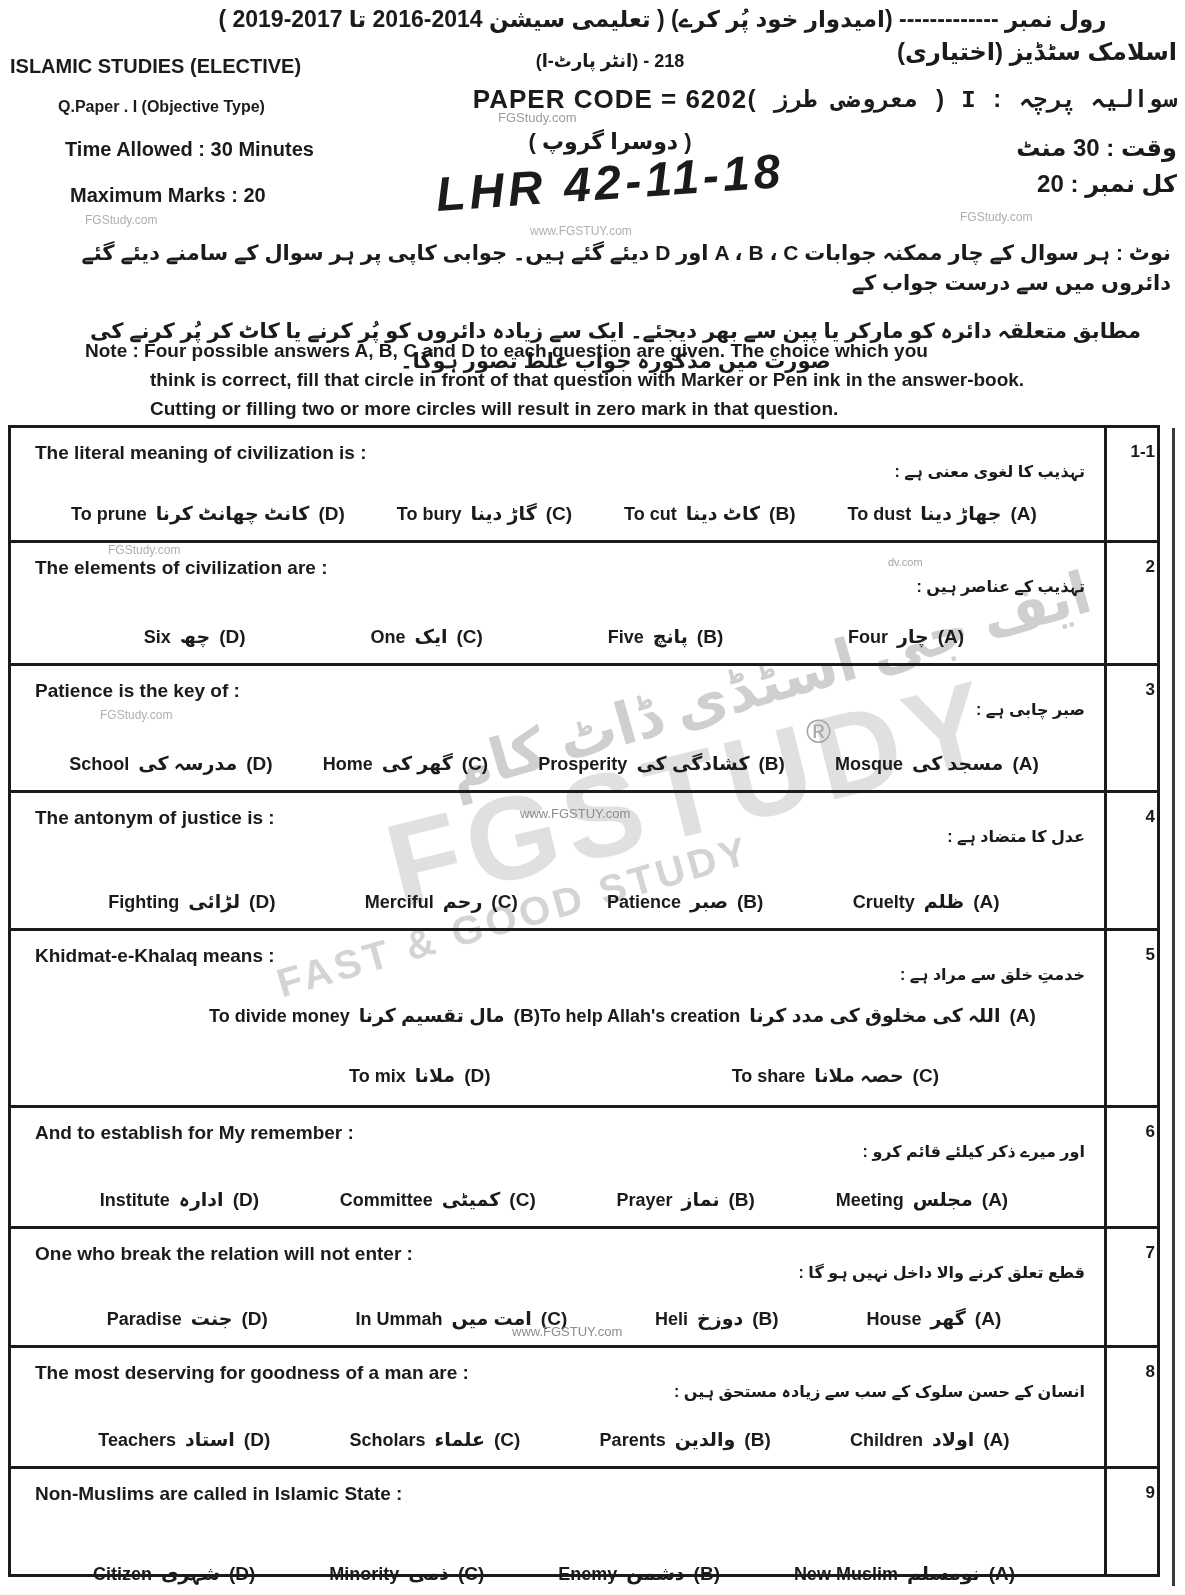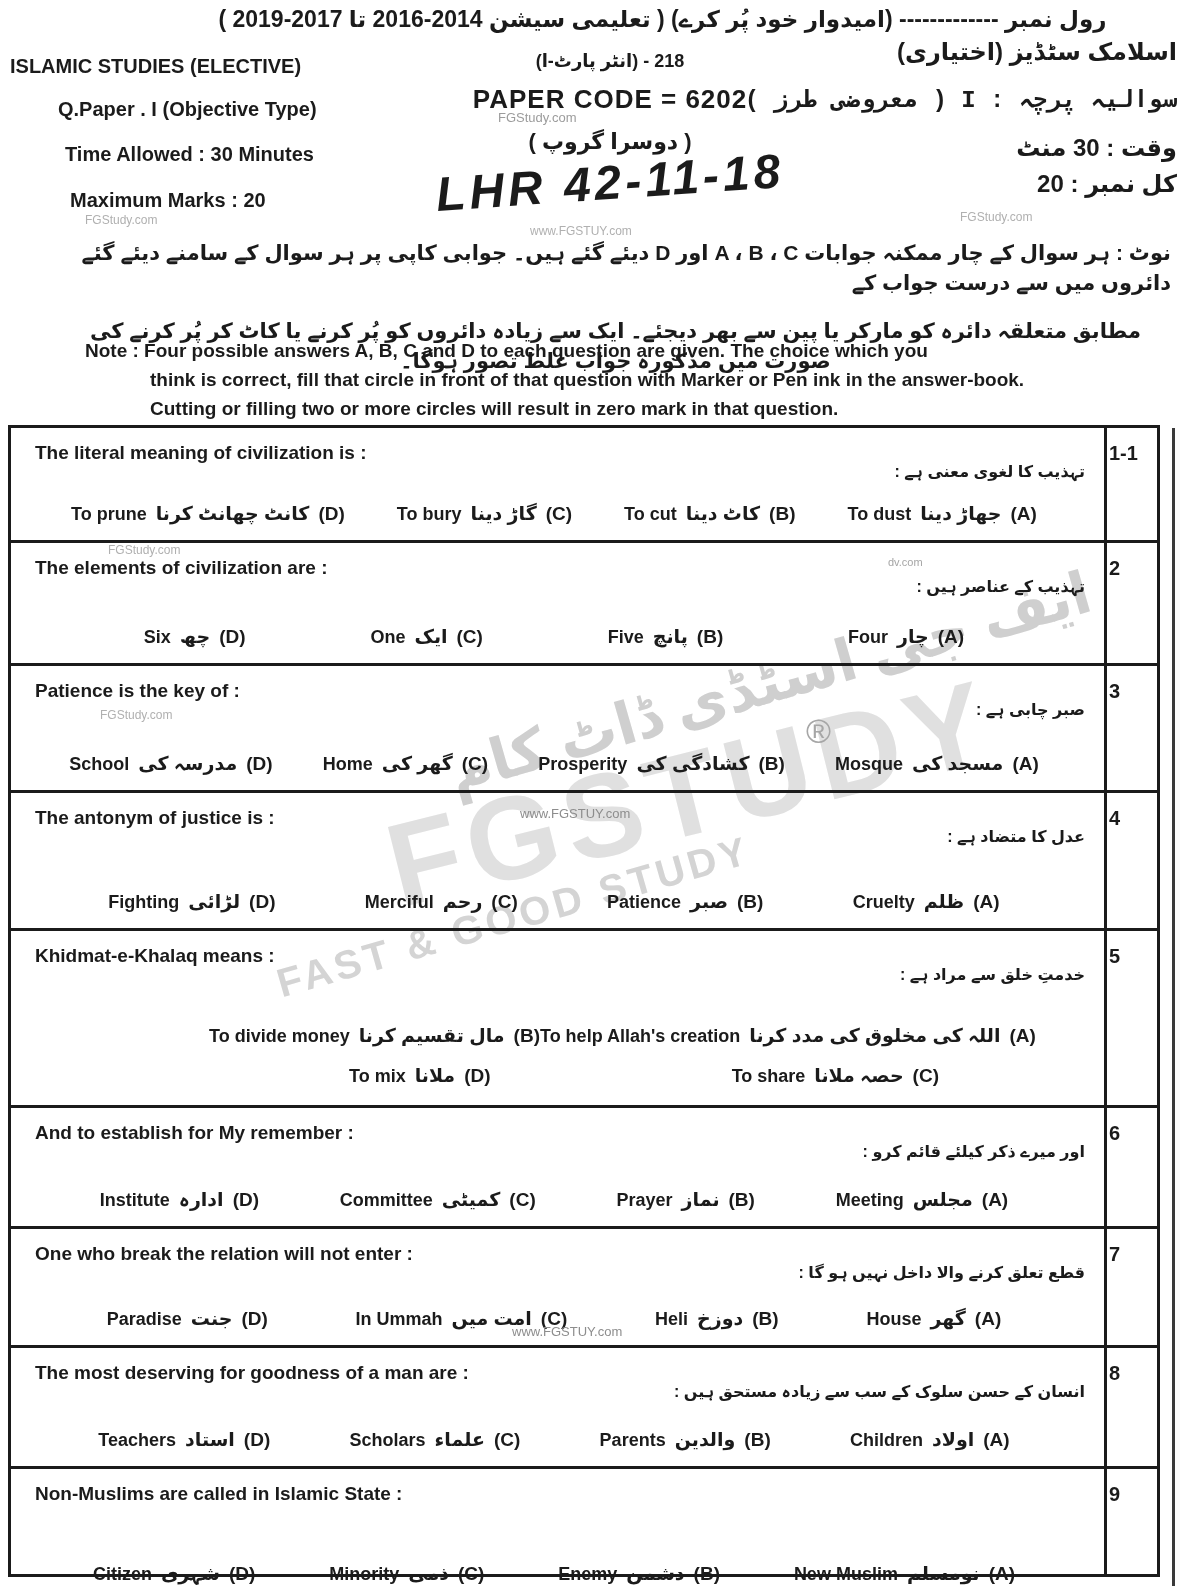--- a/index.html
+++ b/index.html
@@ -4,21 +4,21 @@
 <style>
   html,body{margin:0;padding:0;background:#e8e8e8;}
   #page{position:relative;width:1185px;height:1595px;background:#fff;overflow:hidden;
         font-family:"Liberation Sans","DejaVu Sans",sans-serif;color:#1b1b1b;}
   .rtl{direction:rtl;unicode-bidi:plaintext;}
   
   #roll-line{position:absolute;top:6px;left:150px;right:10px;text-align:center;
              font-size:23px;font-weight:700;direction:rtl;white-space:nowrap;}
   #hdr-left{position:absolute;left:10px;top:55px;}
   #hdr-left .l1{font-size:20px;font-weight:700;}
-  #hdr-left .l2{font-size:20px;font-weight:700;margin:20px 0 0 48px;}
+  #hdr-left .l2{font-size:16px;font-weight:700;margin:20px 0 0 48px;}
   #hdr-left .l3{font-size:20px;font-weight:700;margin:22px 0 0 55px;}
   #hdr-left .l4{font-size:20px;font-weight:700;margin:23px 0 0 60px;}
   #hdr-center{position:absolute;left:395px;top:50px;width:430px;text-align:center;}
   #hdr-center .code-line{font-size:18px;font-weight:700;direction:rtl;}
   #hdr-center .paper-code{font-size:26px;font-weight:700;margin-top:12px;letter-spacing:1px;}
   #hdr-center .group{font-size:22px;font-weight:700;direction:rtl;margin-top:14px;}
   #hdr-center .handw{font-size:48px;font-weight:700;font-style:italic;letter-spacing:4px;
                      margin-top:0;transform:rotate(-4deg);white-space:nowrap;}
   #hdr-right{position:absolute;right:8px;top:38px;text-align:right;direction:rtl;}
   #hdr-right div{font-size:24px;font-weight:700;}
@@ -33,33 +33,33 @@
   .note-en-line{font-size:19px;font-weight:700;line-height:29px;}
   .note-en-line.indent{margin-left:65px;}
   
   #qtable{position:absolute;left:8px;top:425px;width:1152px;height:1152px;
           border:3px solid #1b1b1b;box-sizing:border-box;z-index:1;}
   #qtable::after{content:'';position:absolute;top:0;bottom:0;right:50px;
                  border-left:3px solid #1b1b1b;}
   .qrow{position:relative;box-sizing:border-box;display:flex;flex-direction:column;
         padding-right:60px;}
   .qrow + .qrow{border-top:3px solid #1b1b1b;}
-  .qnum{position:absolute;top:14px;right:2px;width:46px;text-align:left;
-        font-size:20px;font-weight:700;}
+  .qnum{position:absolute;top:14px;right:2px;width:46px;text-align:right;
+        font-size:17px;font-weight:700;}
   .qline{display:flex;justify-content:space-between;align-items:flex-start;
          padding:14px 12px 0 24px;}
   .q-en{font-size:19px;font-weight:700;}
   .q-ur{font-size:16px;font-weight:700;margin-top:20px;}
   .opts{display:flex;justify-content:space-evenly;align-items:baseline;
         margin-top:auto;margin-bottom:15px;padding:0 8px;}
   .opt{display:inline-flex;gap:9px;align-items:baseline;white-space:nowrap;}
   .opt-en{font-size:18px;font-weight:700;}
   .opt-ur{font-size:19px;font-weight:700;}
   .opt-letter{font-size:19px;font-weight:700;}
-  .opts.g1{margin:40px 100px 0 190px;justify-content:space-between;}
+  .opts.g1{margin:20px 100px 0 190px;justify-content:space-between;}
   .opts.g2{margin:auto 150px 18px 330px;justify-content:space-between;}
   
   .wm{position:absolute;color:#b0b0b0;font-size:12px;z-index:3;white-space:nowrap;}
   .wm-top-left{left:85px;top:213px;}
   .wm-top-center{left:530px;top:224px;}
   .wm-top-right{left:960px;top:210px;}
   .wm-code{left:498px;top:110px;color:#9c9c9c;font-size:13px;}
   .wm-r2tl{left:108px;top:543px;}
   .wm-r2frag{left:888px;top:556px;font-size:11px;color:#a5a5a5;}
   .wm-r3{left:100px;top:708px;}

